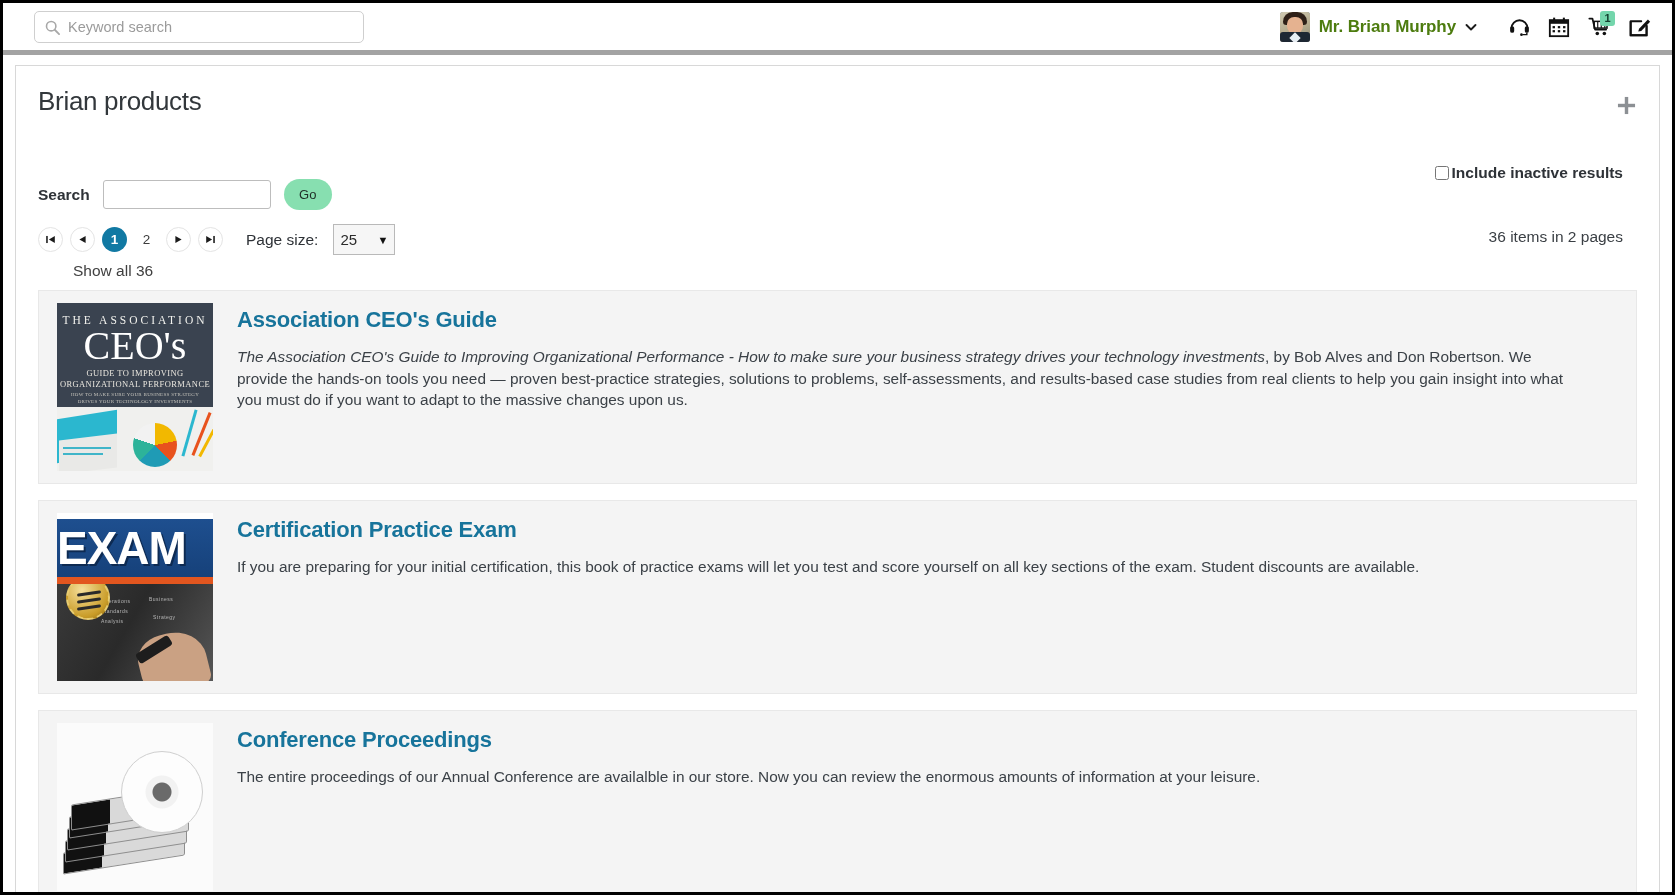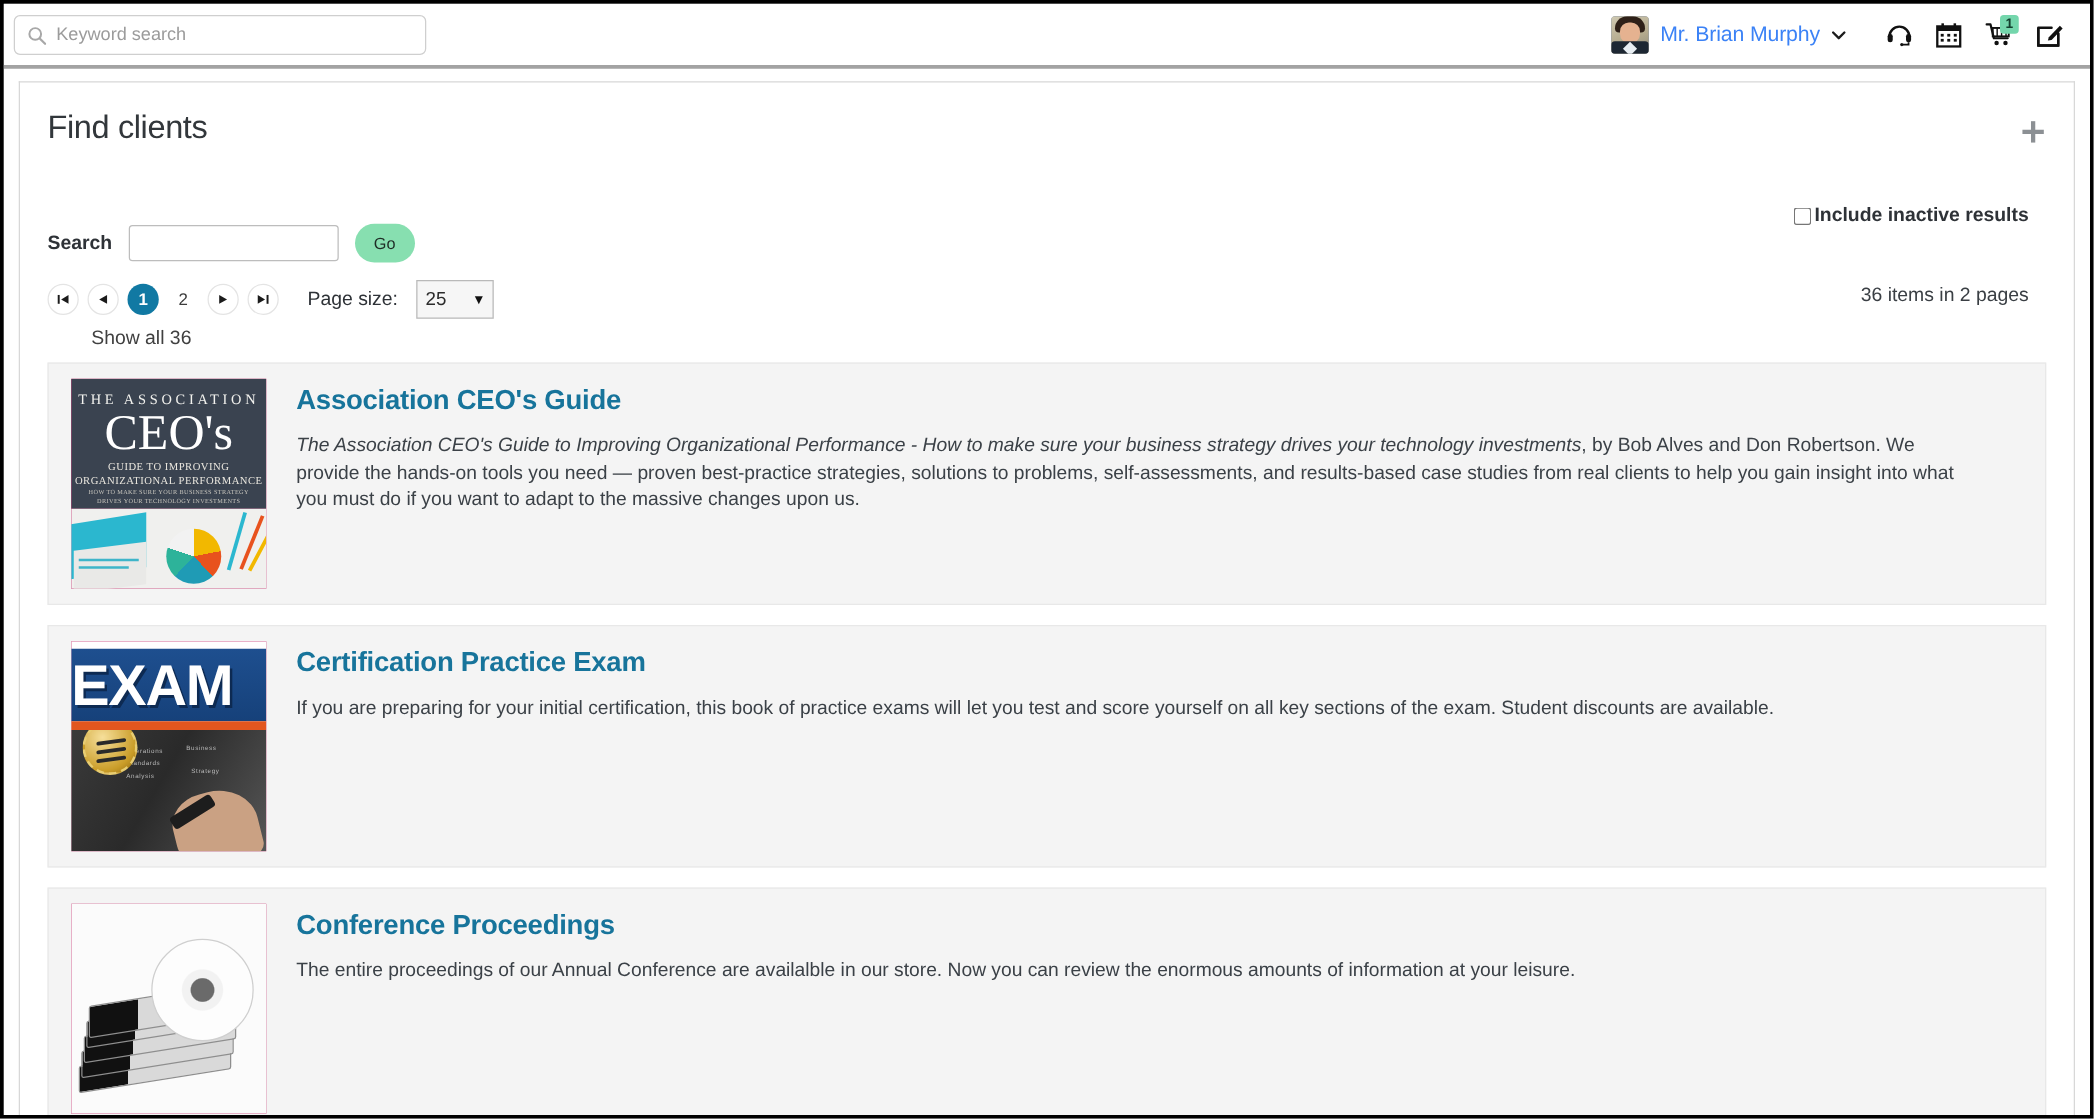--- a/index.html
+++ b/index.html
@@ -15,25 +15,25 @@
     background: #ffffff;
     border: 3px solid #000000;
     overflow: hidden;
   }
 
   
   .topbar {
     position: relative;
     height: 52px;
     background: #ffffff;
-    border-bottom: 3px solid #a3a3a3;
+    border-bottom: 5px solid #a3a3a3;
     display: flex;
     align-items: center;
     justify-content: space-between;
-    padding: 0 12px 0 4px;
+    padding: 0 12px 0 27px;
   }
   .search-wrap {
     position: relative;
     width: 330px;
     height: 32px;
     margin-left: 4px;
   }
   .search-wrap .mag {
     position: absolute;
     left: 11px; top: 50%;
@@ -70,22 +70,22 @@
     background: #6d7b8d;
     position: relative;
   }
   .avatar .sky   { position:absolute; inset:0; background: linear-gradient(160deg,#cfc9b2 0%, #b5ab8e 55%, #8e8a7a 100%); }
   .avatar .hair  { position:absolute; left:3px; top:0px; width:24px; height:13px; background:#2e2018; border-radius:12px 12px 4px 4px; }
   .avatar .face  { position:absolute; left:7px; top:5px; width:16px; height:17px; background:#e5b290; border-radius:8px 8px 9px 9px; }
   .avatar .suit  { position:absolute; left:0; bottom:0; width:30px; height:10px; background:#1d2733; border-radius:3px 3px 0 0; }
   .avatar .shirt { position:absolute; left:11px; bottom:0; width:8px; height:8px; background:#e8eef3; transform: rotate(45deg); }
   .username {
     font-size: 17px;
-    font-weight: normal;
-    color: #3b82f6;
+    font-weight: bold;
+    color: #4d7c0f;
     white-space: nowrap;
     letter-spacing: -0.1px;
   }
   .chev {
     margin-left: 8px;
     margin-right: 18px;
     color: #1c1c1c;
     display: flex; align-items: center;
   }
   .ticon {
@@ -418,21 +418,21 @@
         </svg>
       </div>
 
     </div>
   </div>
 
   <div class="pagebody">
     <div class="panel">
 
       <div class="panel-head">
-        <div class="panel-title">Find clients</div>
+        <div class="panel-title">Brian products</div>
         <div class="plus-btn">
           <svg viewBox="0 0 20 20" width="19" height="19">
             <rect x="8.2" y="1" width="3.6" height="18" fill="#8c9094"></rect>
             <rect x="1" y="8.2" width="18" height="3.6" fill="#8c9094"></rect>
           </svg>
         </div>
       </div>
 
       <div class="searchrow">
         <div class="searchrow-left">

